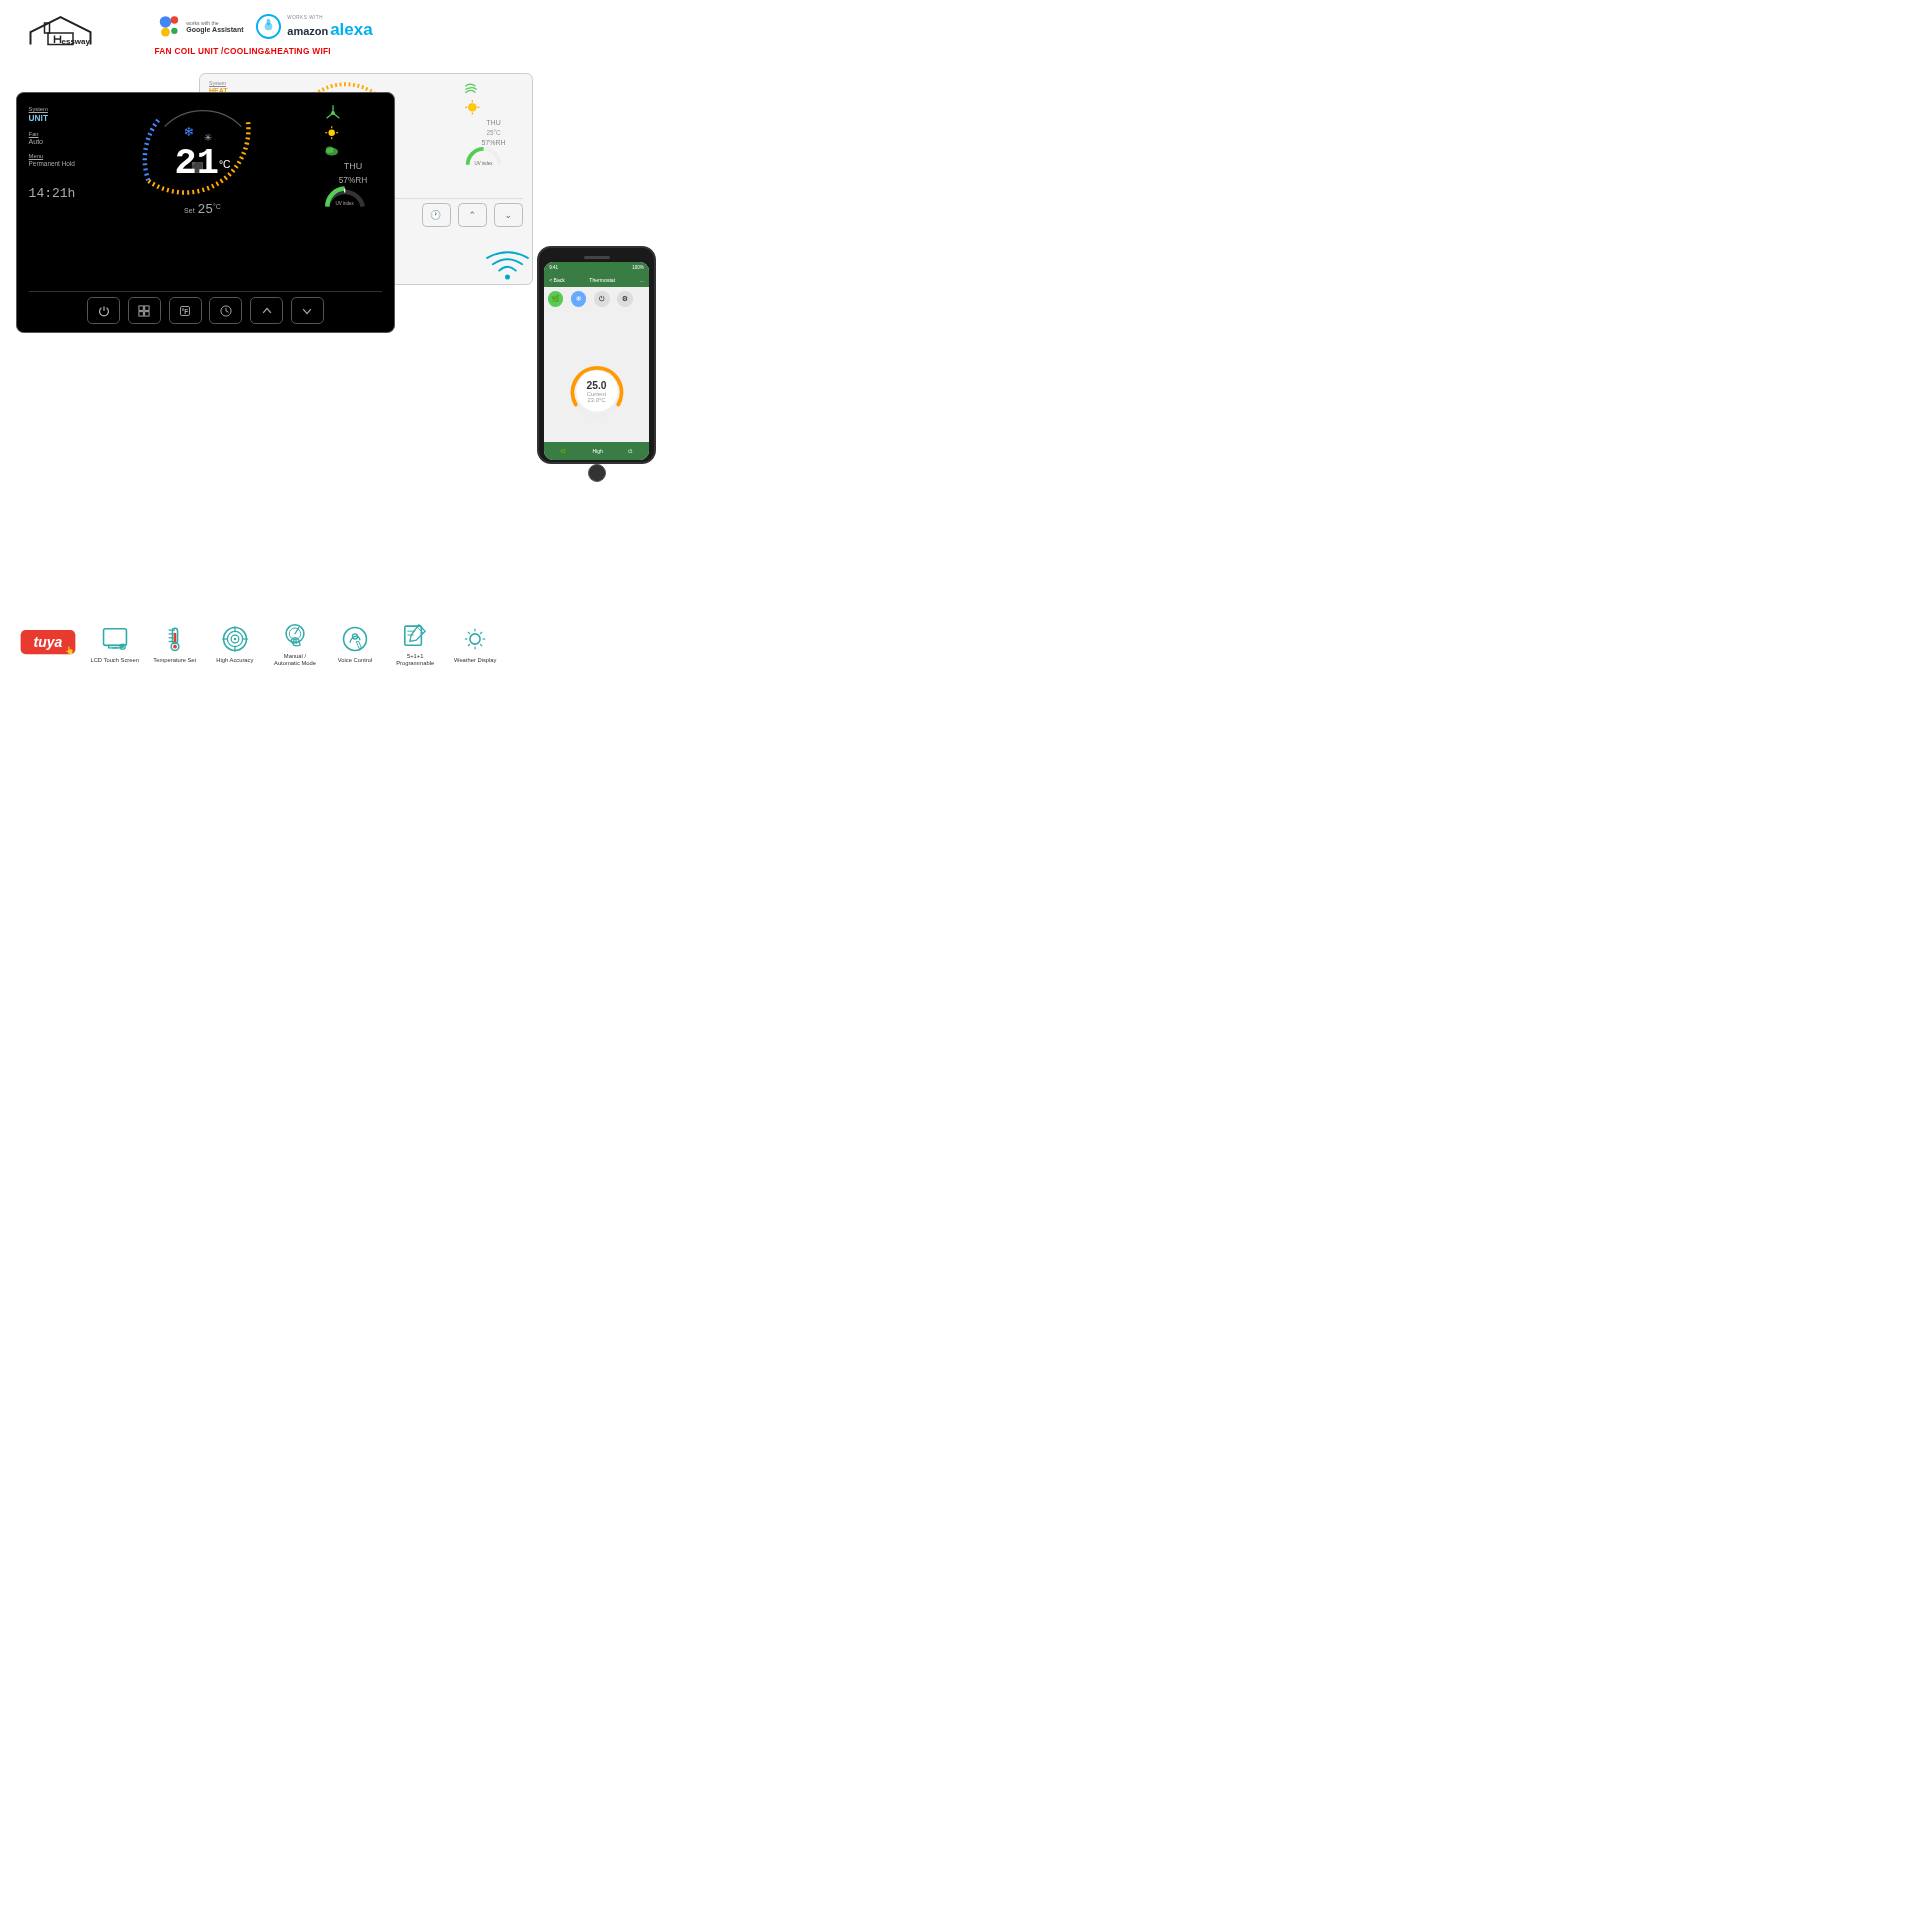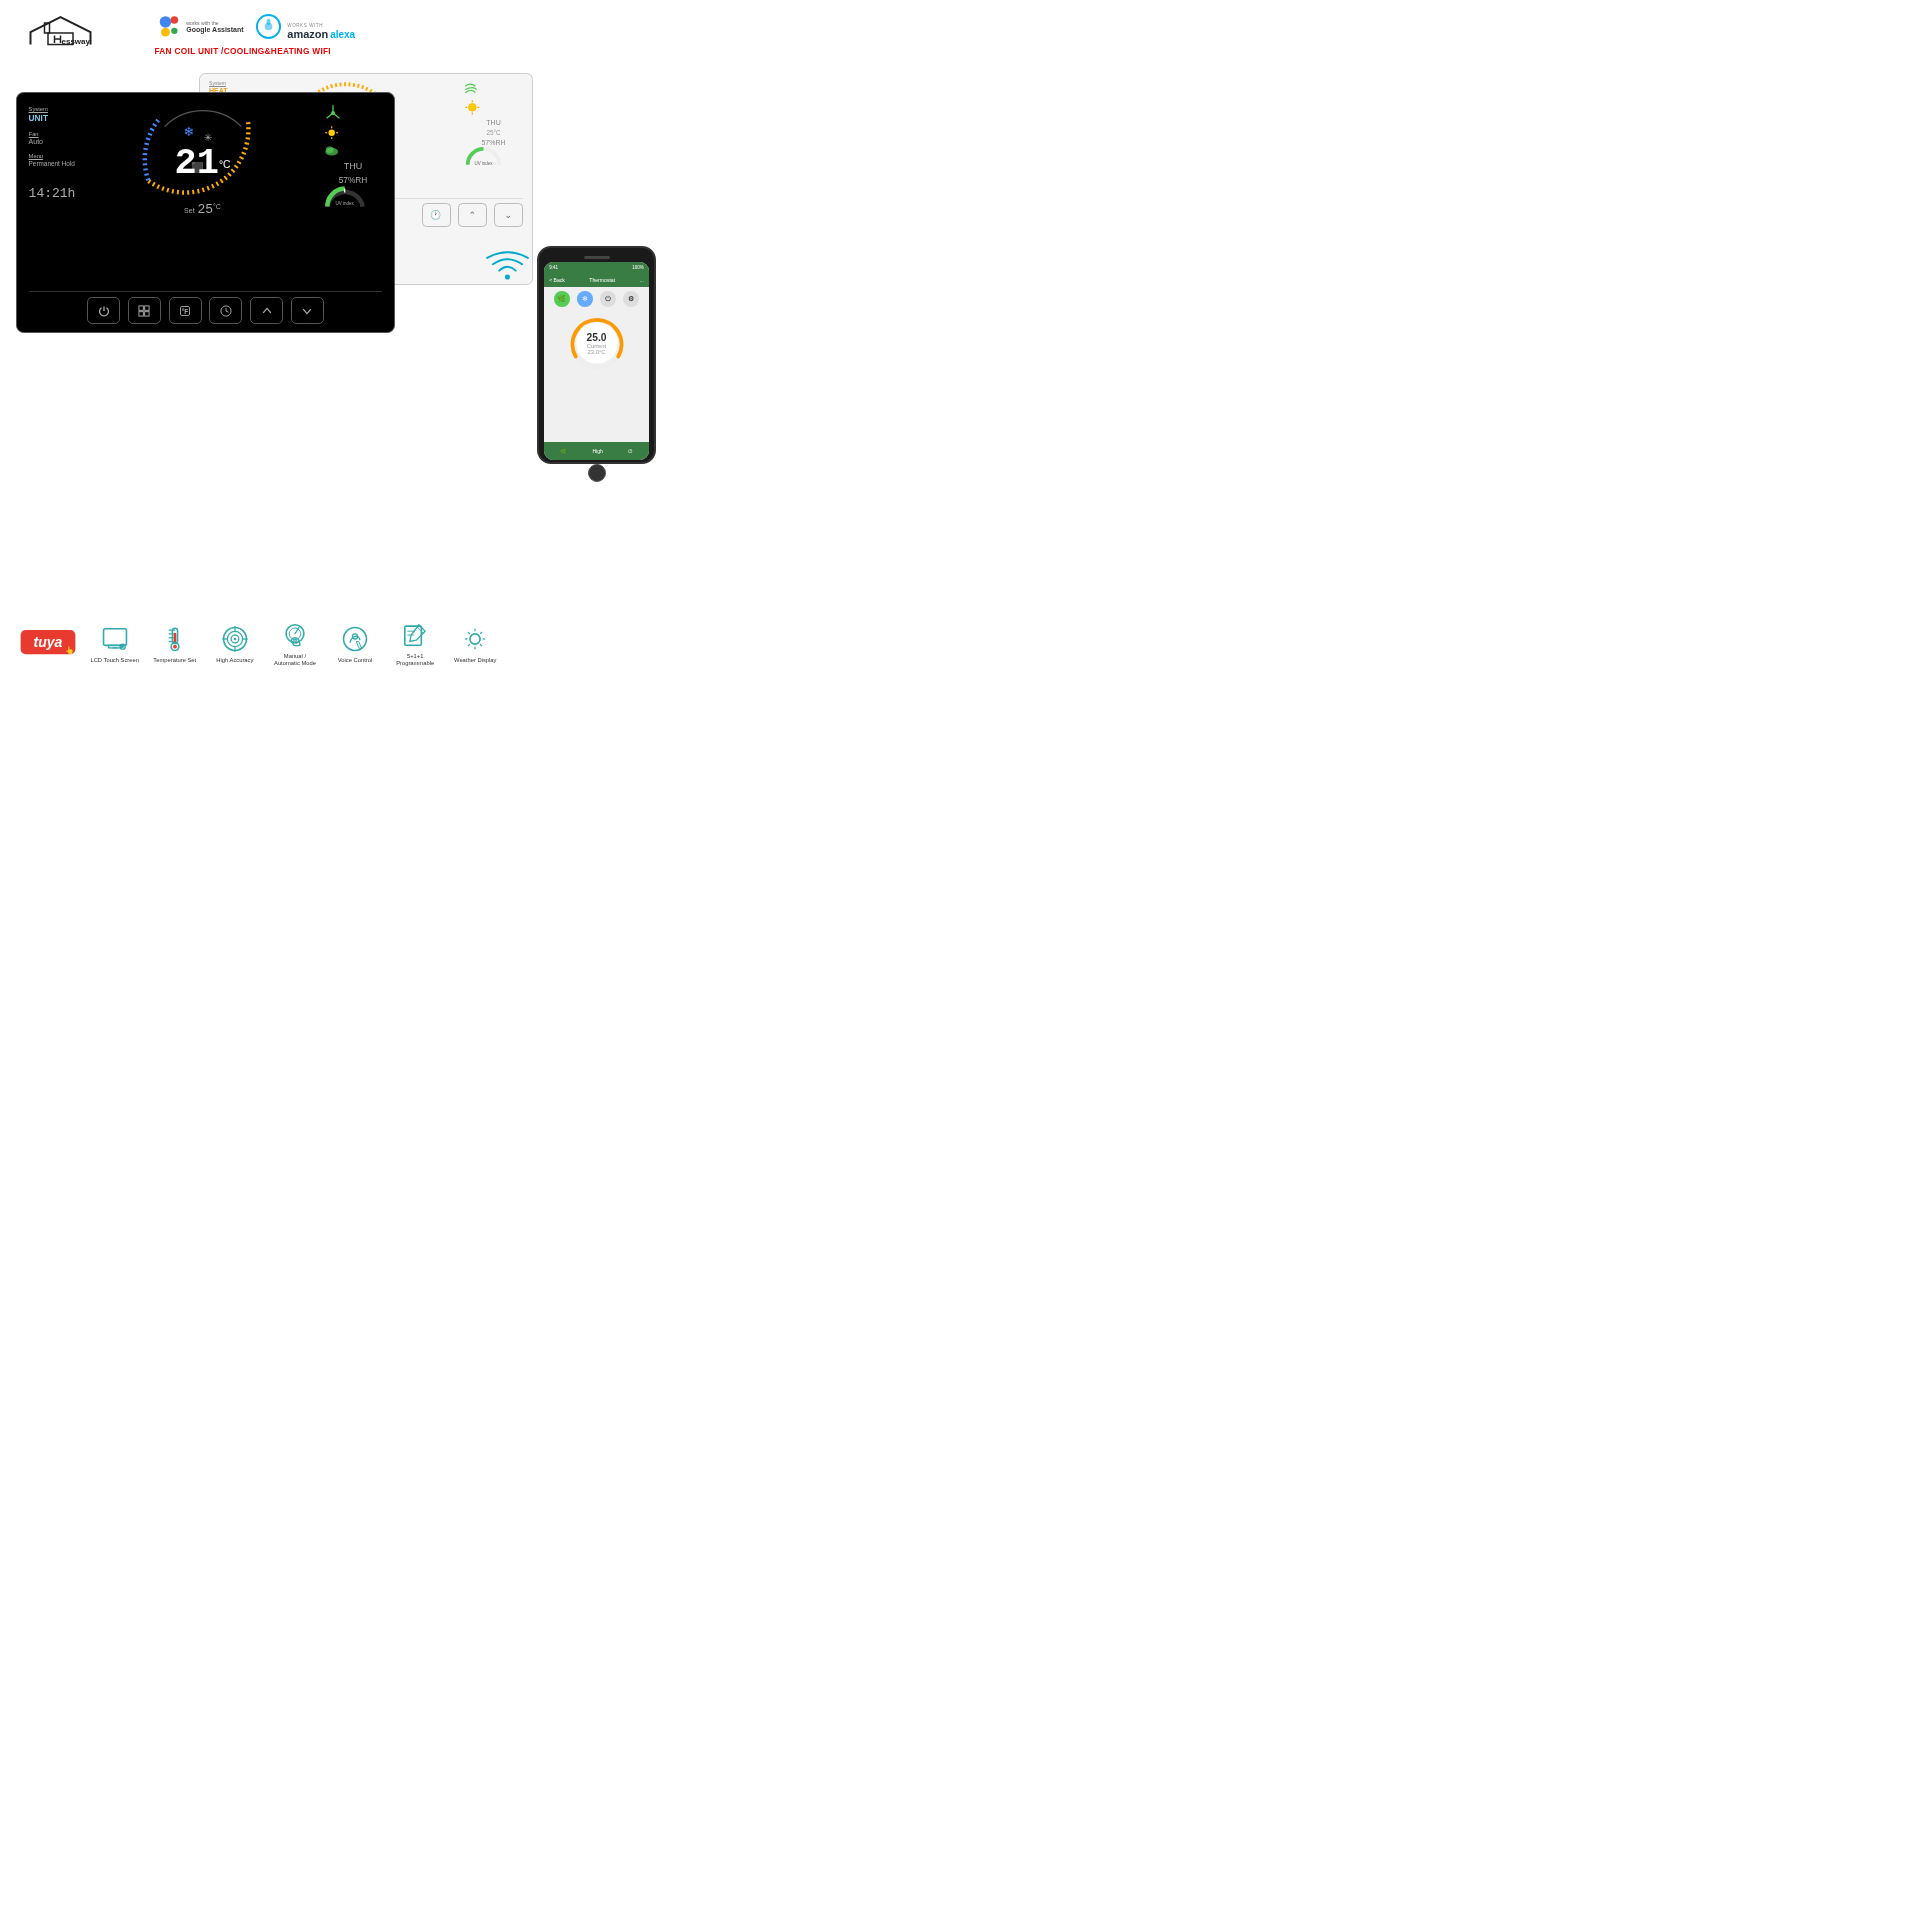--- a/index.html
+++ b/index.html
@@ -237,21 +237,22 @@
       font-size: 5.1px;
       color: white;
     }
 
     .phone-content {
       flex: 1;
       background: #f0f0f0;
       padding: 3.9px;
       display: flex;
       flex-direction: column;
-      align-items: center;
+      align-items: flex-start;
+      gap: 48px;
     }
 
     .phone-icons-row {
       display: flex;
       gap: 7.7px;
       margin-bottom: 5.1px;
     }
 
     .phone-icon-circle {
       width: 15.4px;
@@ -385,21 +386,21 @@
       <div class="alexa-badge">
         <svg width="27" height="27" viewBox="0 0 42 42">
           <circle cx="21" cy="21" r="18" fill="none" stroke="#00b0f0" stroke-width="3"></circle>
           <circle cx="21" cy="21" r="6" fill="#00b0f0" opacity="0.5"></circle>
           <ellipse cx="21" cy="14" rx="3" ry="5" fill="#00b0f0" opacity="0.6"></ellipse>
         </svg>
         <div>
           <div style="font-size:4.5px;color:#888;text-transform:uppercase;letter-spacing:0.6px;">WORKS WITH</div>
           <div style="display:flex;align-items:baseline;gap:1.9px;">
             <span style="font-size:11px;font-weight:bold;color:#232f3e;">amazon</span>
-            <span style="font-size:10px;font-weight:bold;color:#00b0f0;">alexa</span>
+            <span style="font-size:17px;font-weight:bold;color:#00b0f0;">alexa</span>
           </div>
         </div>
       </div>
     </div>
     <div class="tagline">FAN COIL UNIT /COOLING&amp;HEATING WIFI</div>
   </div>
 </div>
 
 <div class="thermostats-area">
 

